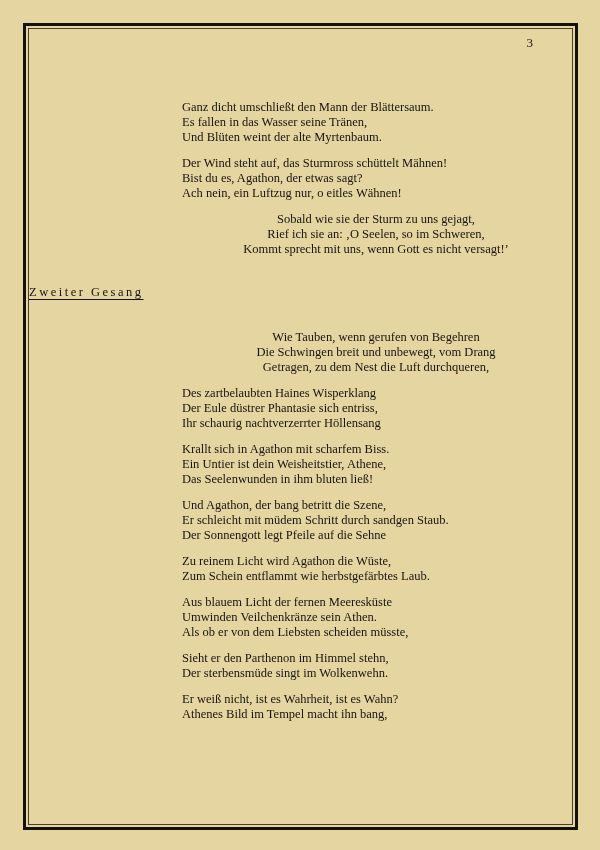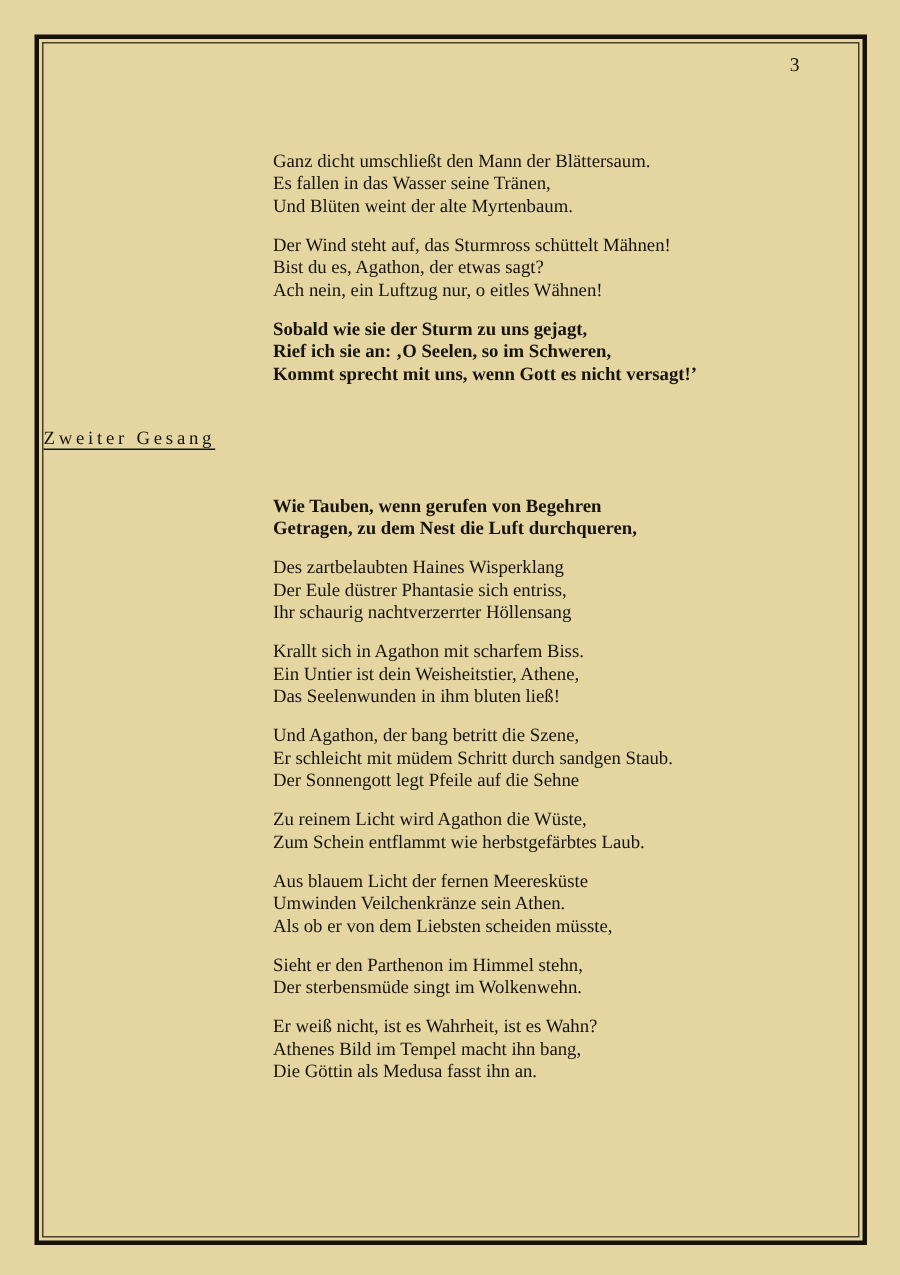--- a/index.html
+++ b/index.html
@@ -47,21 +47,22 @@
   }
   .stanza {
     margin: 11px 0 0 153px;
     font-size: 12.5px;
     line-height: 15px;
   }
   .stanza.first {
     margin-top: 50px;
   }
   .stanza.bold {
-    font-weight: bold;
+    font-weight: normal;
+    text-align: center;
   }
   .line {
     display: block;
     white-space: nowrap;
   }
   .gesang-heading {
     margin: 28px 0 30px 0;
     text-align: left;
     font-size: 12.5px;
     font-weight: normal;
@@ -105,20 +106,21 @@
         <span class="line">Rief ich sie an: ‚O Seelen, so im Schweren,</span>
         <span class="line">Kommt sprecht mit uns, wenn Gott es nicht versagt!’</span>
       </p>
 
       <h2 class="gesang-heading">
         <span class="underline">Zweiter Gesang</span>
       </h2>
 
       <p class="stanza bold">
         <span class="line">Wie Tauben, wenn gerufen von Begehren</span>
+        <span class="line">Die Schwingen breit und unbewegt, vom Drang</span>
         <span class="line">Getragen, zu dem Nest die Luft durchqueren,</span>
       </p>
 
       <p class="stanza">
         <span class="line">Des zartbelaubten Haines Wisperklang</span>
         <span class="line">Der Eule düstrer Phantasie sich entriss,</span>
         <span class="line">Ihr schaurig nachtverzerrter Höllensang</span>
       </p>
 
       <p class="stanza">
@@ -145,18 +147,17 @@
       </p>
 
       <p class="stanza">
         <span class="line">Sieht er den Parthenon im Himmel stehn,</span>
         <span class="line">Der sterbensmüde singt im Wolkenwehn.</span>
       </p>
 
       <p class="stanza">
         <span class="line">Er weiß nicht, ist es Wahrheit, ist es Wahn?</span>
         <span class="line">Athenes Bild im Tempel macht ihn bang,</span>
-        <span class="line">Die Göttin als Medusa fasst ihn an.</span>
       </p>
 
     </div>
   </div>
 </div>
 
 </body></html>

